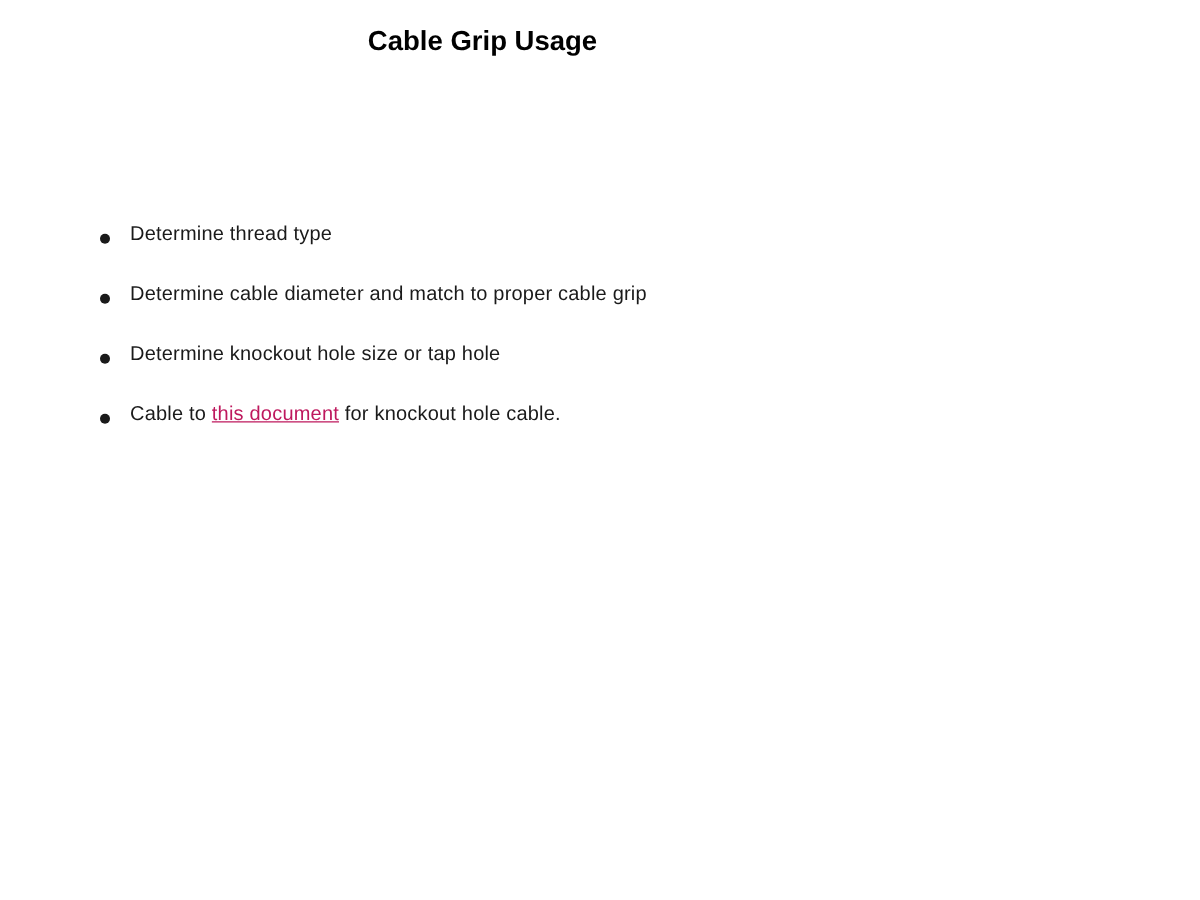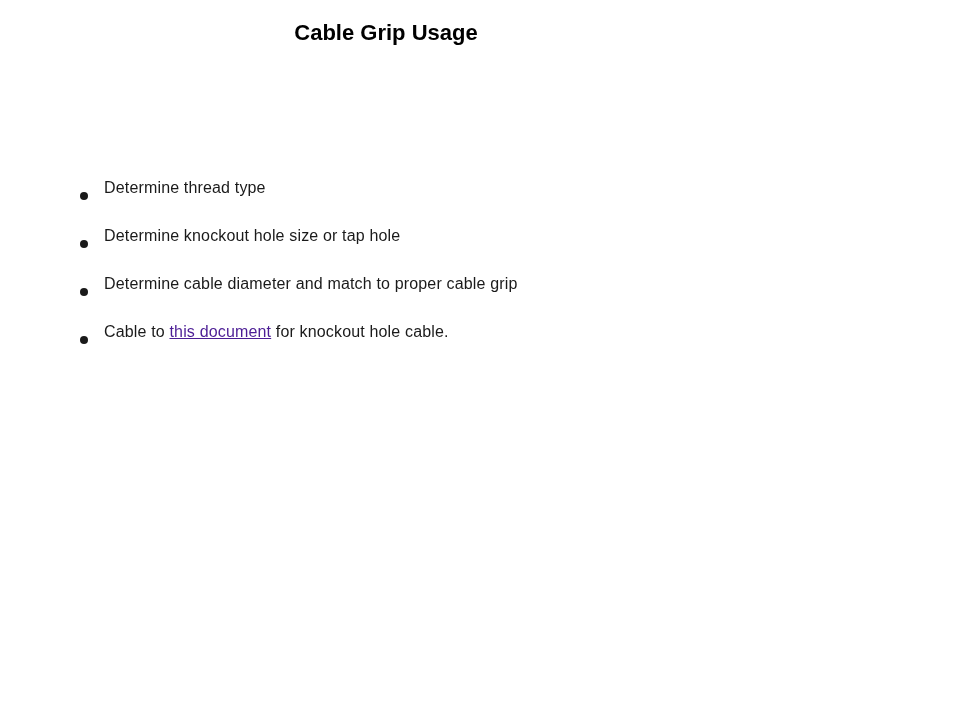--- a/index.html
+++ b/index.html
@@ -39,21 +39,21 @@
     }
 
     .bullet-list {
       list-style: none;
       padding: 0;
       margin: 0;
     }
 
     .bullet-list li {
       display: flex;
-      align-items: flex-end;
+      align-items: center;
       margin-bottom: 24px;
       font-size: 16px;
       color: #1a1a1a;
       letter-spacing: 0.01em;
     }
 
     .bullet-dot {
       display: inline-block;
       width: 8px;
       height: 8px;
@@ -62,21 +62,21 @@
       margin-right: 16px;
       margin-top: 6px;
       flex-shrink: 0;
     }
 
     .list-text {
       line-height: 1.5;
     }
 
     .link-text {
-      color: #4c1d95;
+      color: #be185d;
       text-decoration: underline;
       cursor: pointer;
     }
   </style>
 </head>
 <body>
 
 <div class="page-container">
 
   <h1 class="page-title">Cable Grip Usage</h1>
@@ -84,26 +84,26 @@
   <div class="content-area">
     <ul class="bullet-list">
 
       <li>
         <span class="bullet-dot"></span>
         <span class="list-text">Determine thread type</span>
       </li>
 
       <li>
         <span class="bullet-dot"></span>
-        <span class="list-text">Determine knockout hole size or tap hole</span>
+        <span class="list-text">Determine cable diameter and match to proper cable grip</span>
       </li>
 
       <li>
         <span class="bullet-dot"></span>
-        <span class="list-text">Determine cable diameter and match to proper cable grip</span>
+        <span class="list-text">Determine knockout hole size or tap hole</span>
       </li>
 
       <li>
         <span class="bullet-dot"></span>
         <span class="list-text">
           <span>Cable to </span><a class="link-text" href="#">this document</a><span> for knockout hole cable.</span>
         </span>
       </li>
 
     </ul>

